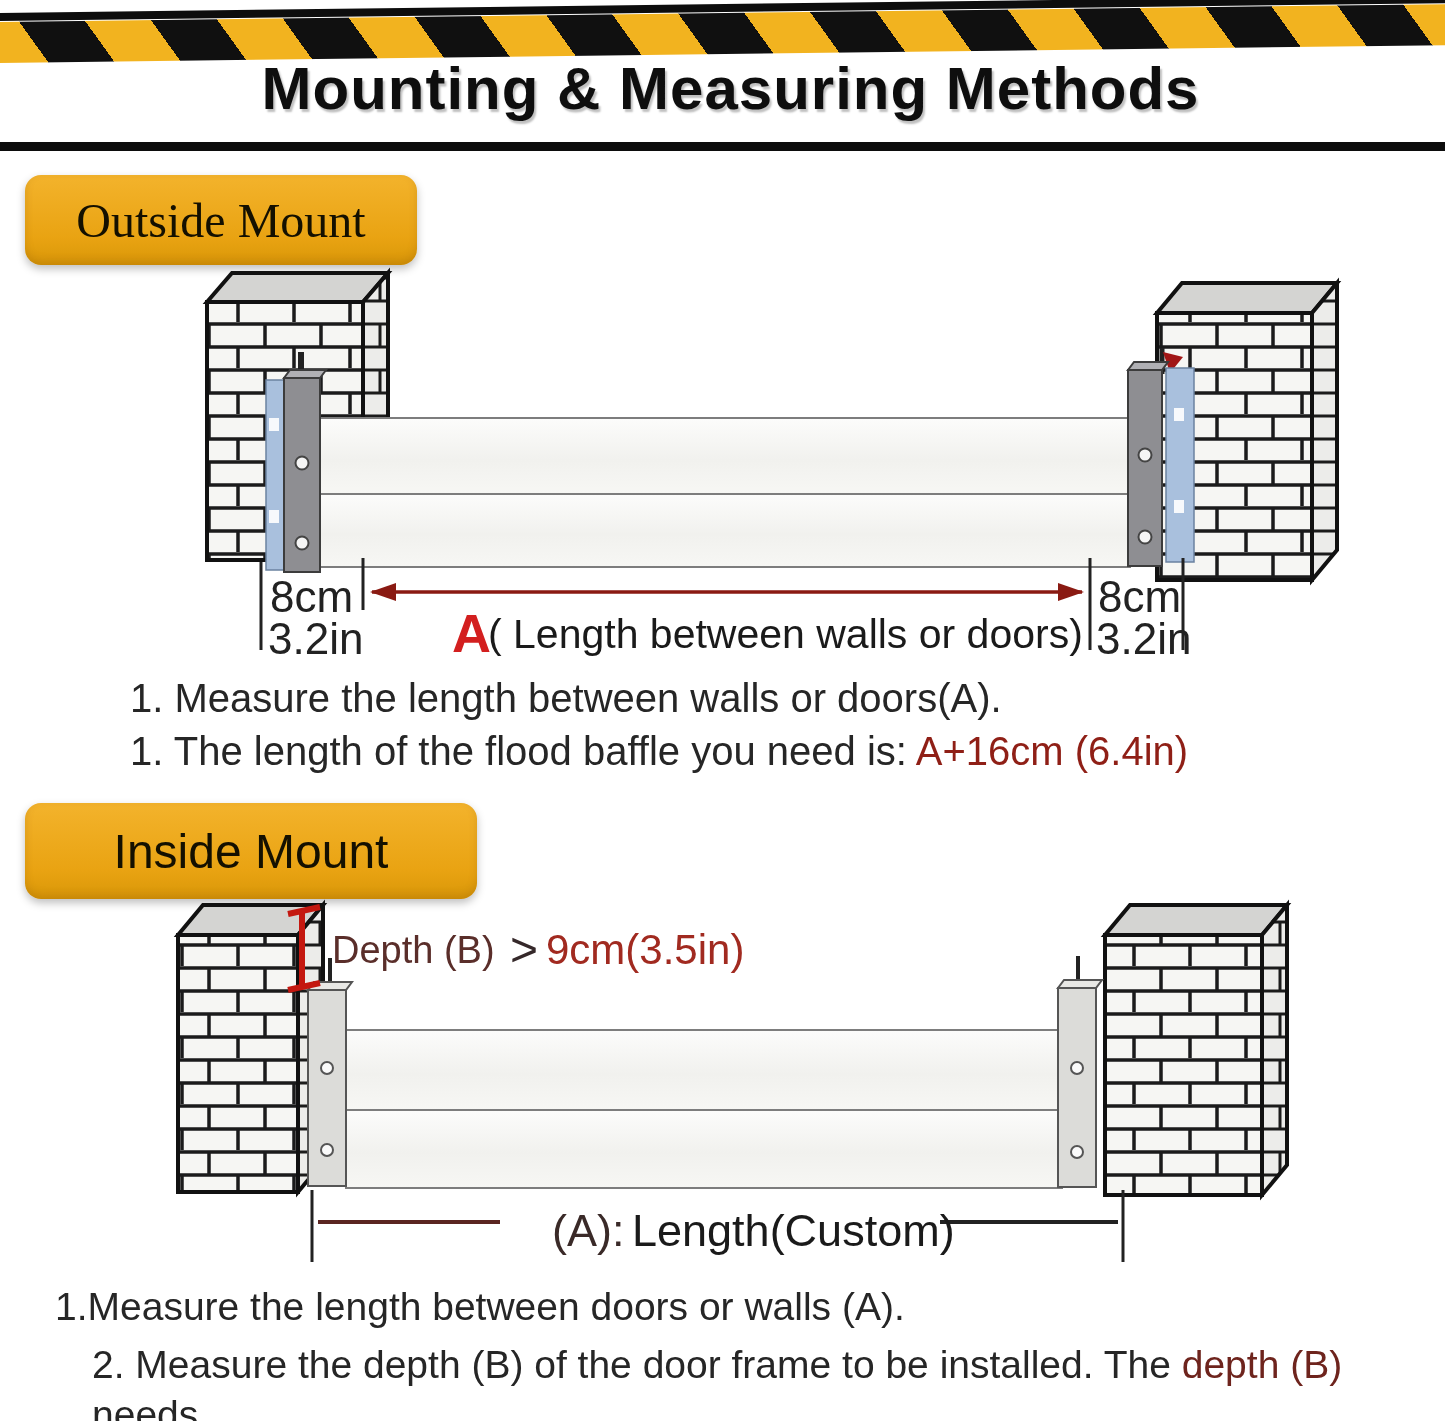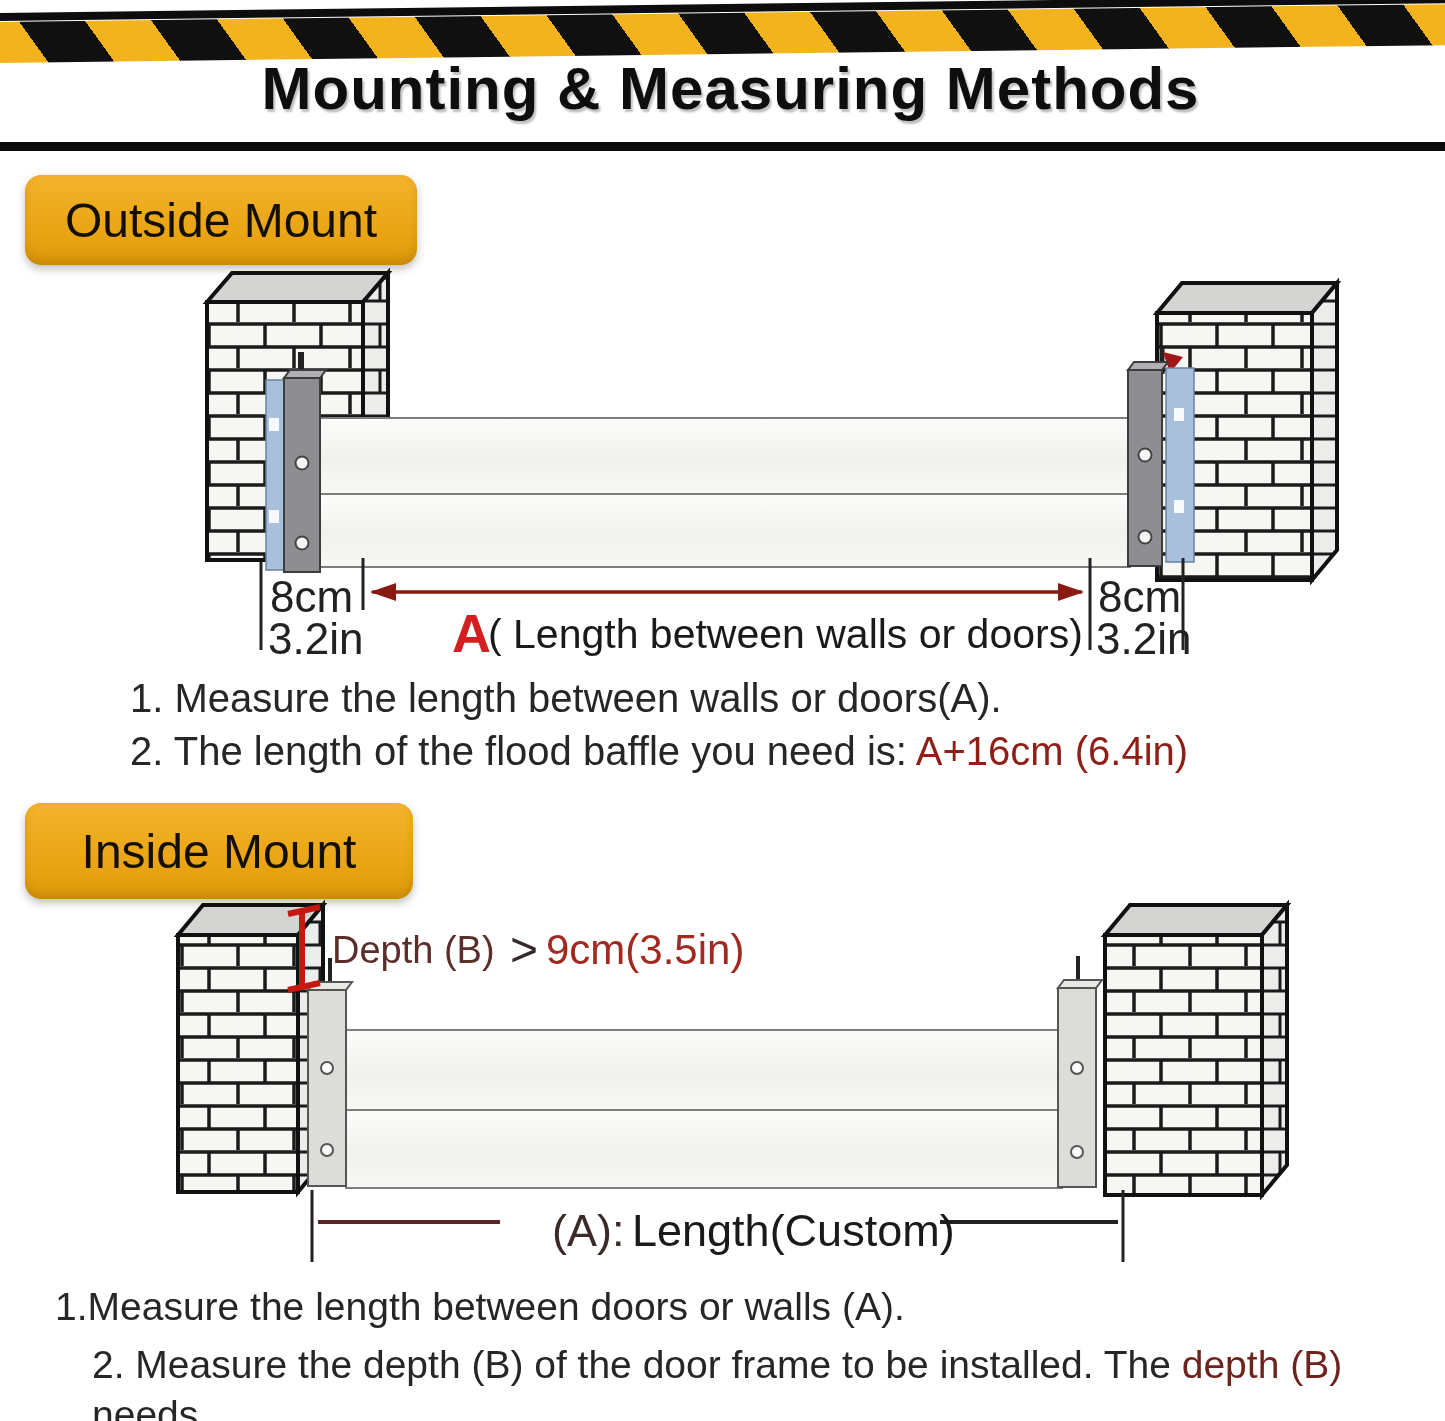--- a/index.html
+++ b/index.html
@@ -14,22 +14,22 @@
   .title{position:absolute;top:54px;left:0;width:100%;text-align:center;
     font-size:60px;font-weight:700;color:#0e0e0e;letter-spacing:1px;
     text-shadow:2px 3px 2px rgba(0,0,0,0.25);}
   .title-divider{position:absolute;top:142px;left:0;width:1445px;height:9px;background:#0c0c0c;}
   
   .badge{position:absolute;border-radius:16px;
     background:linear-gradient(180deg,#f3b32c 0%,#e9a312 70%,#d99708 100%);
     box-shadow:0 4px 8px rgba(0,0,0,0.25), inset 0 -4px 8px rgba(120,70,0,0.20);
     display:flex;align-items:center;justify-content:center;
     font-size:48px;color:#141000;}
-  .badge.outside{left:25px;top:175px;width:392px;height:90px;}
-  .badge.inside{left:25px;top:803px;width:388px;height:96px;}
+  .badge.outside{left:25px;top:175px;width:392px;height:90px;font-family:Liberation Serif, serif;}
+  .badge.inside{left:25px;top:803px;width:452px;height:96px;}
   
   .diagram{position:absolute;left:0;width:1445px;}
   
   .steps1{position:absolute;left:130px;top:672px;width:1300px;
     font-size:40px;color:#262626;line-height:53px;}
   .steps2{position:absolute;left:0px;top:1282px;width:1445px;
     font-size:39px;color:#262626;line-height:50px;}
   .steps2 .l1{margin-left:55px;margin-bottom:8px;}
   .steps2 .l2{margin-left:92px;}
   .red{color:#8f1f16;}
@@ -127,21 +127,21 @@
       <text x="452" y="652" font-size="54" font-weight="bold" fill="#d31f1f">A</text>
       <text x="488" y="648" font-size="41" fill="#1a1a1a">( Length between walls or doors)</text>
     </g>
   </svg>
 
   <div class="steps1">
     <div>
       <span>1. Measure the length between walls or doors(A).</span>
     </div>
     <div>
-      <span>2. The length of the flood baffle you need is: </span><span class="red">A+16cm (6.4in)</span>
+      <span>1. The length of the flood baffle you need is: </span><span class="red">A+16cm (6.4in)</span>
     </div>
   </div>
 
   <div class="badge inside">
     <span>Inside Mount</span>
   </div>
 
   <svg class="diagram" style="top:895px" width="1445" height="378" viewBox="0 895 1445 378">
     <defs>
       <pattern id="brick2" width="56" height="46" patternUnits="userSpaceOnUse">

